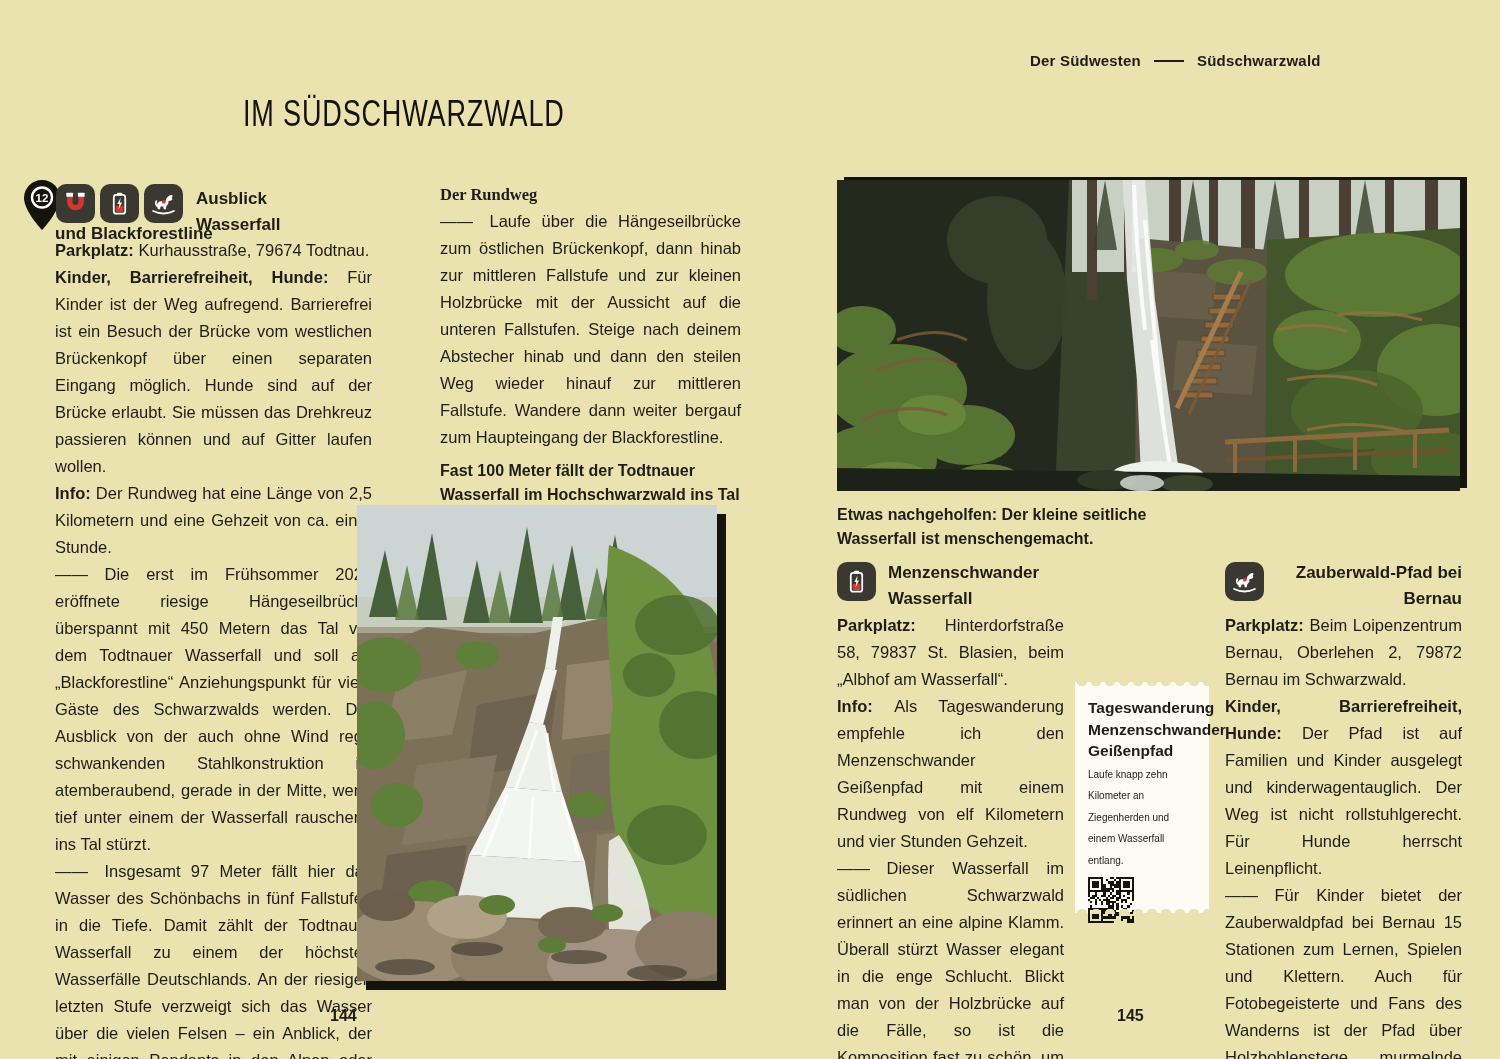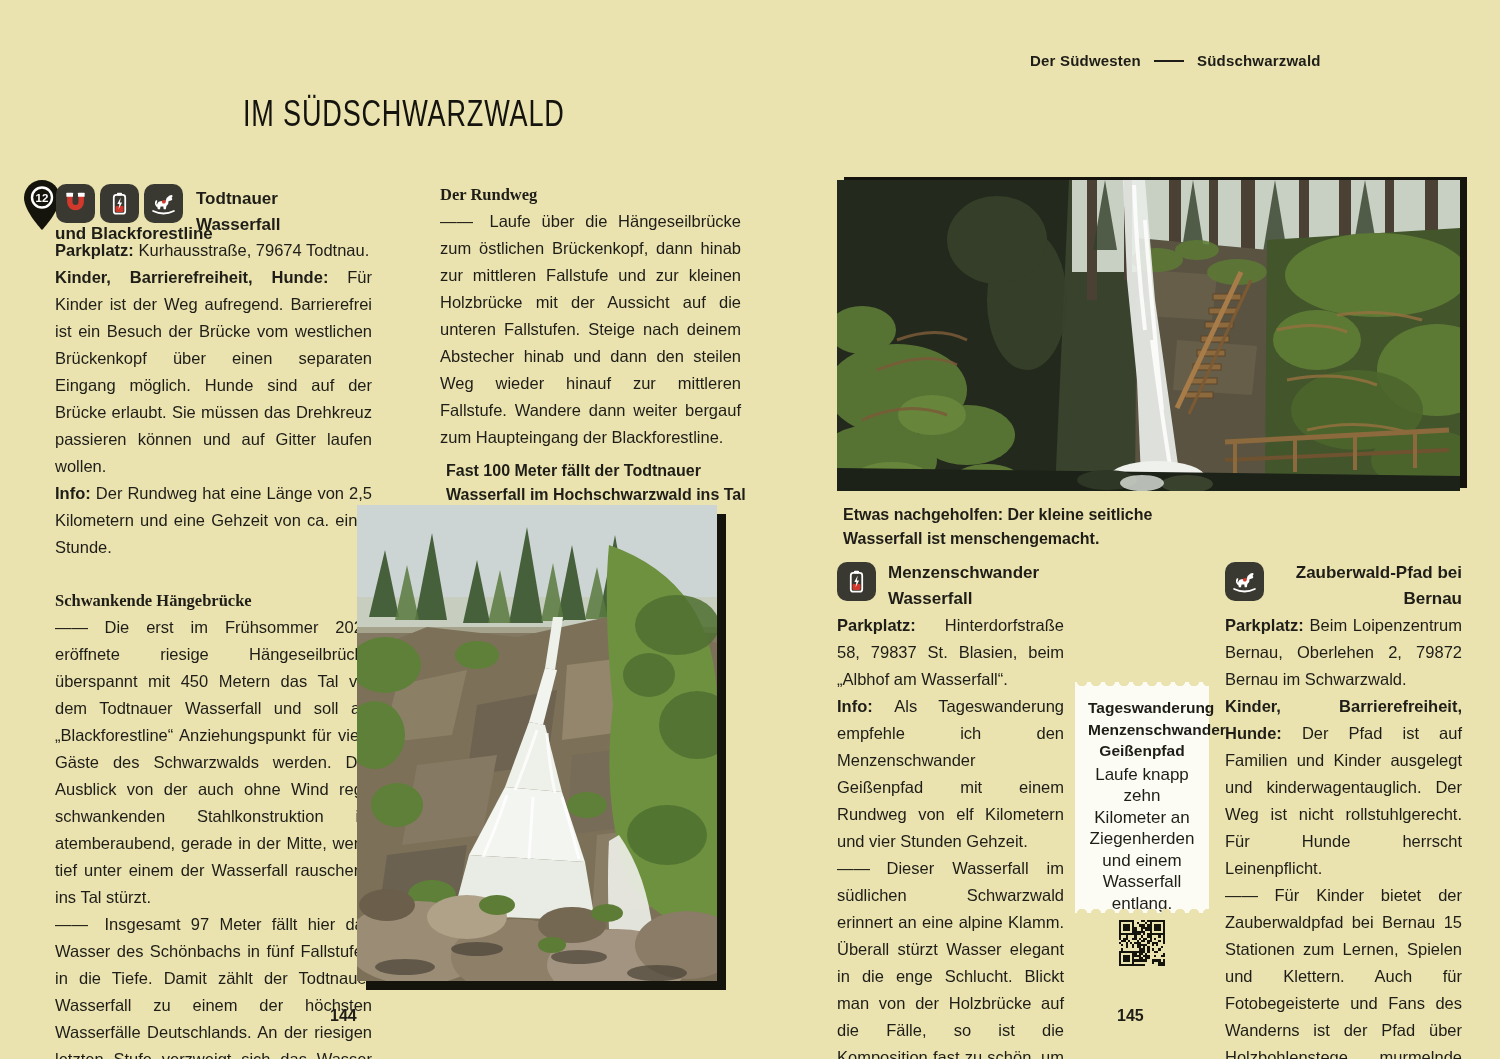--- a/index.html
+++ b/index.html
@@ -20,36 +20,36 @@
   .tile{width:39px;height:39px;border-radius:10px;background:#3a3931;display:flex;align-items:center;justify-content:center;}
   .icon-row{display:flex;gap:5px;}
   
   .col{font-size:16.5px;line-height:27px;}
   .blk{margin:0;text-align:justify;}
   .blk.heading{text-align:left;font-weight:bold;margin-top:26px;font-family:Liberation Serif, serif;}
   .blk.heading:first-child{margin-top:0;}
   .b{font-weight:bold;}
   .entry-title{font-weight:bold;font-size:17px;line-height:26px;margin:0;}
   .float-tile{float:left;margin:2px 12px 6px 0;}
-  .caption{font-weight:bold;font-size:16px;line-height:23.5px;margin-left:6px;}
+  .caption{font-weight:bold;font-size:16px;line-height:23.5px;}
   
   .photo{background:#555;}
   .photo svg{display:block;}
   .shadow-br{box-shadow:9px 9px 0 #14130c;}
   .shadow-tr{box-shadow:7px -3px 0 #14130c;}
   
   .stamp{background:#fcfbf4;padding:15px 13px 12px 13px;box-sizing:border-box;}
   .stamp::before{content:"";position:absolute;left:0;right:0;top:-1px;height:7px;
     background-image:radial-gradient(circle at 7px 0px,#eae3b0 5px,rgba(0,0,0,0) 5.5px);
     background-size:14px 7px;background-repeat:repeat-x;}
   .stamp::after{content:"";position:absolute;left:0;right:0;bottom:-1px;height:7px;
     background-image:radial-gradient(circle at 7px 7px,#eae3b0 5px,rgba(0,0,0,0) 5.5px);
     background-size:14px 7px;background-repeat:repeat-x;}
   .stamp-title{font-weight:bold;font-size:15.5px;line-height:21.5px;margin:0 0 0 0;}
-  .stamp-body{font-size:17px;line-height:21.5px;margin:2px 0 6px 0;}
+  .stamp-body{font-size:10px;line-height:21.5px;margin:2px 0 6px 0;}
   .pagenum{font-weight:bold;font-size:16px;text-align:left;}
 </style>
 </head>
 <body>
 
 <div class="spread">
 
   <div class="abs runhead" style="left:1030px;top:52px;">
     <span>Der Südwesten</span>
     <span class="rule"></span>
@@ -88,30 +88,29 @@
       <svg width="27" height="27" viewBox="0 0 26 26">
         <path d="M3 20.2 Q13 25 23 20.2" fill="none" stroke="#fff" stroke-width="1.8" stroke-linecap="round"></path>
         <path d="M6.8 15.6 Q6.4 11.6 10 10.8 L15.2 10.3 Q16 6.6 18.8 5.2 Q21.4 4 21.8 5.8 L20.8 7.8 Q22.4 8.8 20.8 9.8 L17.8 10.8 Q18.2 13.8 15.8 15.4 L15.2 18.6 L13.2 18.6 L12.8 16 L10.2 16 L9.6 18.6 L7.6 18.6 Z" fill="#fff"></path>
         <path d="M6.9 15.5 Q4.6 13.2 6.2 10.6" fill="none" stroke="#fff" stroke-width="1.6" stroke-linecap="round"></path>
         <path d="M11.4 10.6 Q13.4 8.8 15.4 10.4 L14.8 12.6 Q13 13.6 11.8 12.6 Z" fill="#d2382c"></path>
       </svg>
     </div>
   </div>
 
   <div class="abs" style="left:196px;top:186px;width:170px;">
-    <p class="entry-title">Todtnauer</p>
+    <p class="entry-title">Ausblick</p>
     <p class="entry-title">Wasserfall</p>
   </div>
   <div class="abs entry-title" style="left:55px;top:221px;">und Blackforestline</div>
 
   <div class="abs col" style="left:55px;top:237px;width:317px;">
       <p class="blk para"><span class="b">Parkplatz: </span><span>Kurhausstraße, 79674 Todtnau.</span></p>
       <p class="blk para"><span class="b">Kinder, Barrierefreiheit, Hunde: </span><span>Für Kinder ist der Weg aufregend. Barrierefrei ist ein Besuch der Brücke vom westlichen Brückenkopf über einen separaten Eingang möglich. Hunde sind auf der Brücke erlaubt. Sie müssen das Drehkreuz passieren können und auf Gitter laufen wollen.</span></p>
       <p class="blk para"><span class="b">Info: </span><span>Der Rundweg hat eine Länge von 2,5 Kilometern und eine Gehzeit von ca. einer Stunde.</span></p>
-      <p class="blk heading"><span class="b">Schwankende Hängebrücke</span></p>
       <p class="blk para"><span>—— Die erst im Frühsommer 2023 eröffnete riesige Hängeseilbrücke überspannt mit 450 Metern das Tal vor dem Todtnauer Wasserfall und soll als „Blackforestline“ Anziehungspunkt für viele Gäste des Schwarzwalds werden. Der Ausblick von der auch ohne Wind rege schwankenden Stahlkonstruktion ist atemberaubend, gerade in der Mitte, wenn tief unter einem der Wasserfall rauschend ins Tal stürzt.</span></p>
       <p class="blk para"><span>—— Insgesamt 97 Meter fällt hier das Wasser des Schönbachs in fünf Fallstufen in die Tiefe. Damit zählt der Todtnauer Wasserfall zu einem der höchsten Wasserfälle Deutschlands. An der riesigen letzten Stufe verzweigt sich das Wasser über die vielen Felsen – ein Anblick, der mit einigen Pendants in den Alpen oder Island mithalten kann.</span></p>
     </div>
 
   <div class="abs col" style="left:440px;top:181px;width:301px;">
       <p class="blk heading"><span class="b">Der Rundweg</span></p>
       <p class="blk para"><span>—— Laufe über die Hängeseilbrücke zum östlichen Brückenkopf, dann hinab zur mittleren Fallstufe und zur kleinen Holzbrücke mit der Aussicht auf die unteren Fallstufen. Steige nach deinem Abstecher hinab und dann den steilen Weg wieder hinauf zur mittleren Fallstufe. Wandere dann weiter bergauf zum Haupteingang der Blackforestline.</span></p>
     </div>
 
   <div class="abs caption" style="left:440px;top:459px;width:300px;">Fast 100 Meter fällt der Todtnauer Wasserfall im Hochschwarzwald ins Tal</div>
@@ -325,21 +324,21 @@
       </svg>
     </div>
     <p class="entry-title">Menzenschwander Wasserfall</p>
     <div>
         <p class="blk para"><span class="b">Parkplatz: </span><span>Hinterdorfstraße 58, 79837 St. Blasien, beim „Albhof am Wasserfall“.</span></p>
         <p class="blk para"><span class="b">Info: </span><span>Als Tageswanderung empfehle ich den Menzenschwander Geißenpfad mit einem Rundweg von elf Kilometern und vier Stunden Gehzeit.</span></p>
         <p class="blk para"><span>—— Dieser Wasserfall im südlichen Schwarzwald erinnert an eine alpine Klamm. Überall stürzt Wasser elegant in die enge Schlucht. Blickt man von der Holzbrücke auf die Fälle, so ist die Komposition fast zu schön, um wahr zu sein, und tatsächlich: Der höhere seitliche Wasserfall ist eine künstliche Ableitung der sonst durch die Eiszeit natürlich entstanden Fallstufen.</span></p>
       </div>
   </div>
 
-  <div class="abs stamp" style="left:1075px;top:682px;width:134px;height:231px;text-align:center;">
+  <div class="abs stamp" style="left:1075px;top:682px;width:134px;height:231px;">
     <p class="stamp-title">Tageswanderung Menzenschwander Geißenpfad</p>
     <p class="stamp-body">Laufe knapp zehn Kilometer an Ziegenherden und einem Wasserfall entlang.</p>
     <svg id="qr" width="46" height="46" viewBox="0 0 21 21" shape-rendering="crispEdges">
         <path d="M0 0h7v7h-7zM1 1v5h5v-5z" fill="#14130c" fill-rule="evenodd"></path>
         <path d="M14 0h7v7h-7zM15 1v5h5v-5z" fill="#14130c" fill-rule="evenodd"></path>
         <path d="M0 14h7v7h-7zM1 15v5h5v-5z" fill="#14130c" fill-rule="evenodd"></path>
         <rect x="2" y="2" width="3" height="3" fill="#14130c"></rect>
         <rect x="16" y="2" width="3" height="3" fill="#14130c"></rect>
         <rect x="2" y="16" width="3" height="3" fill="#14130c"></rect>
         <rect x="10" y="0" width="1" height="1" fill="#14130c"></rect>

